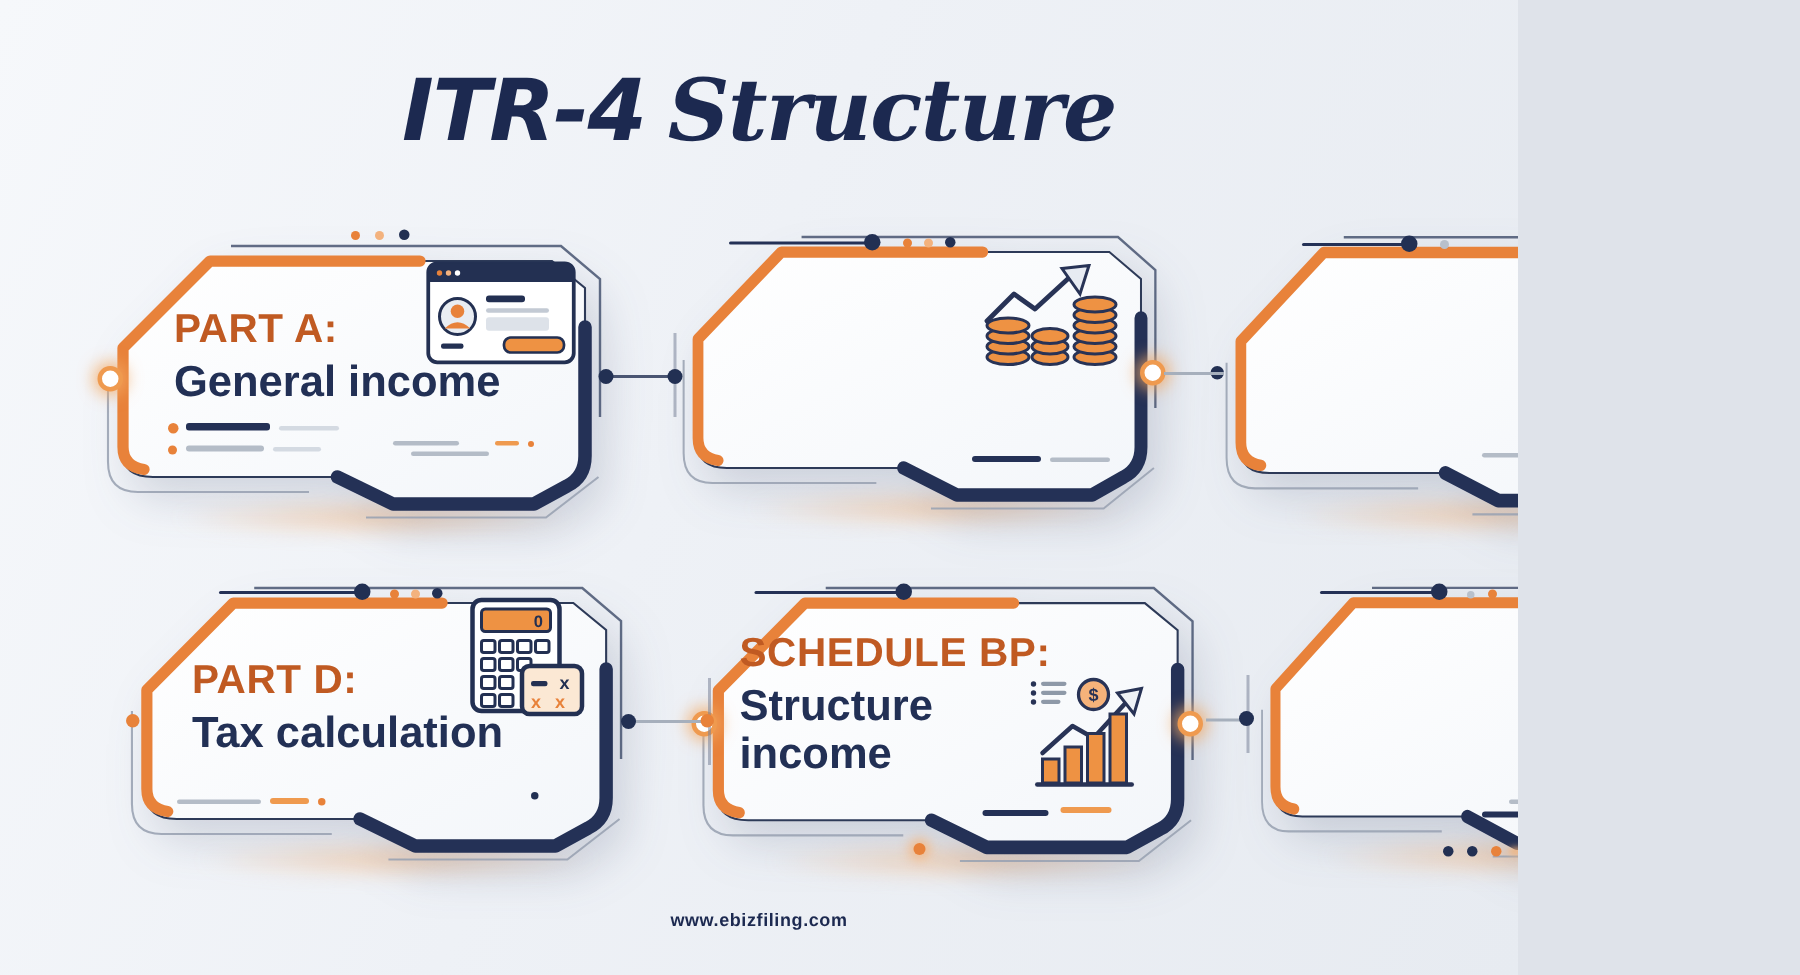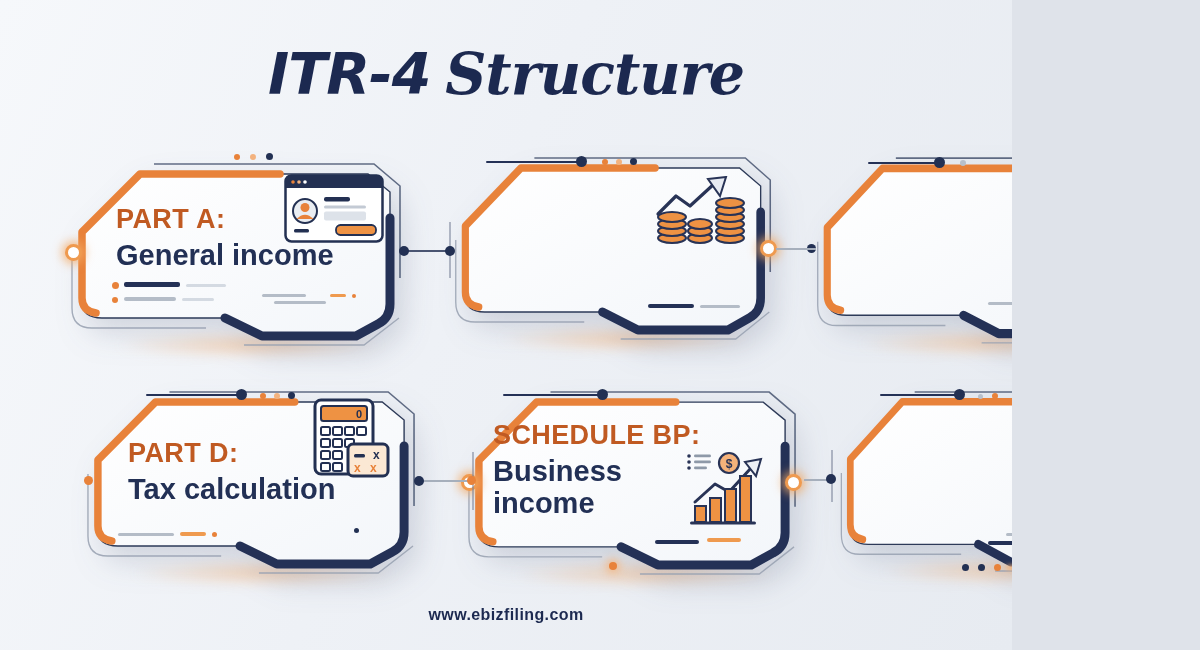--- a/index.html
+++ b/index.html
@@ -10,21 +10,21 @@
   }
   
   .page-title{
     position:absolute;top:40px;left:0;width:100%;text-align:center;
     color:#1c2950;font-size:57px;letter-spacing:-1px;
   }
   .title-brand{font-family:"DejaVu Sans",sans-serif;font-style:italic;font-weight:800;}
   .title-rest{font-family:"DejaVu Serif",serif;font-style:italic;font-weight:700;}
   .site-footer{
     position:absolute;top:606px;left:0;width:100%;text-align:center;
-    color:#1c2950;font-size:16px;font-weight:bold;letter-spacing:.4px;
+    color:#1c2950;font-size:12px;font-weight:bold;letter-spacing:.4px;
   }
   
   .card{position:absolute;}
   .card .frame{position:absolute;inset:0;width:100%;height:100%;
     filter:drop-shadow(9px 13px 14px rgba(45,60,95,.17));z-index:1;}
   .glow{position:absolute;left:14%;right:6%;bottom:-8px;height:26px;border-radius:50%;
     background:radial-gradient(ellipse at center,rgba(246,178,118,.55),rgba(246,178,118,0) 70%);
     filter:blur(6px);z-index:0;}
   .text{position:absolute;z-index:2;}
   .heading{font-size:27px;font-weight:bold;color:#c05a22;letter-spacing:.4px;white-space:nowrap;}
@@ -219,21 +219,21 @@
     <span class="dot d-navy" style="left:272px;top:142px;width:5px;height:5px;"></span>
   </div>
 
   <div class="card" style="left:463px;top:386px;width:338px;height:193px;">
     <div class="glow"></div>
     <svg class="frame">
         <use href="#card-frame"></use>
       </svg>
     <div class="text" style="left:30px;top:34px;width:215px;">
       <div class="heading">SCHEDULE BP:</div>
-      <div class="subtitle">Business income</div>
+      <div class="subtitle">Structure income</div>
     </div>
     <svg class="icon" style="right:26px;top:62px;" width="92" height="78" viewBox="0 0 92 78">
       <g fill="#283356">
           <circle cx="6" cy="8" r="1.8"></circle>
           <circle cx="6" cy="14" r="1.8"></circle>
           <circle cx="6" cy="20" r="1.8"></circle>
         </g>
       <g fill="#8e99a8">
           <rect x="11" y="6.5" width="17" height="2.8" rx="1.4"></rect>
           <rect x="11" y="12.5" width="17" height="2.8" rx="1.4"></rect>

